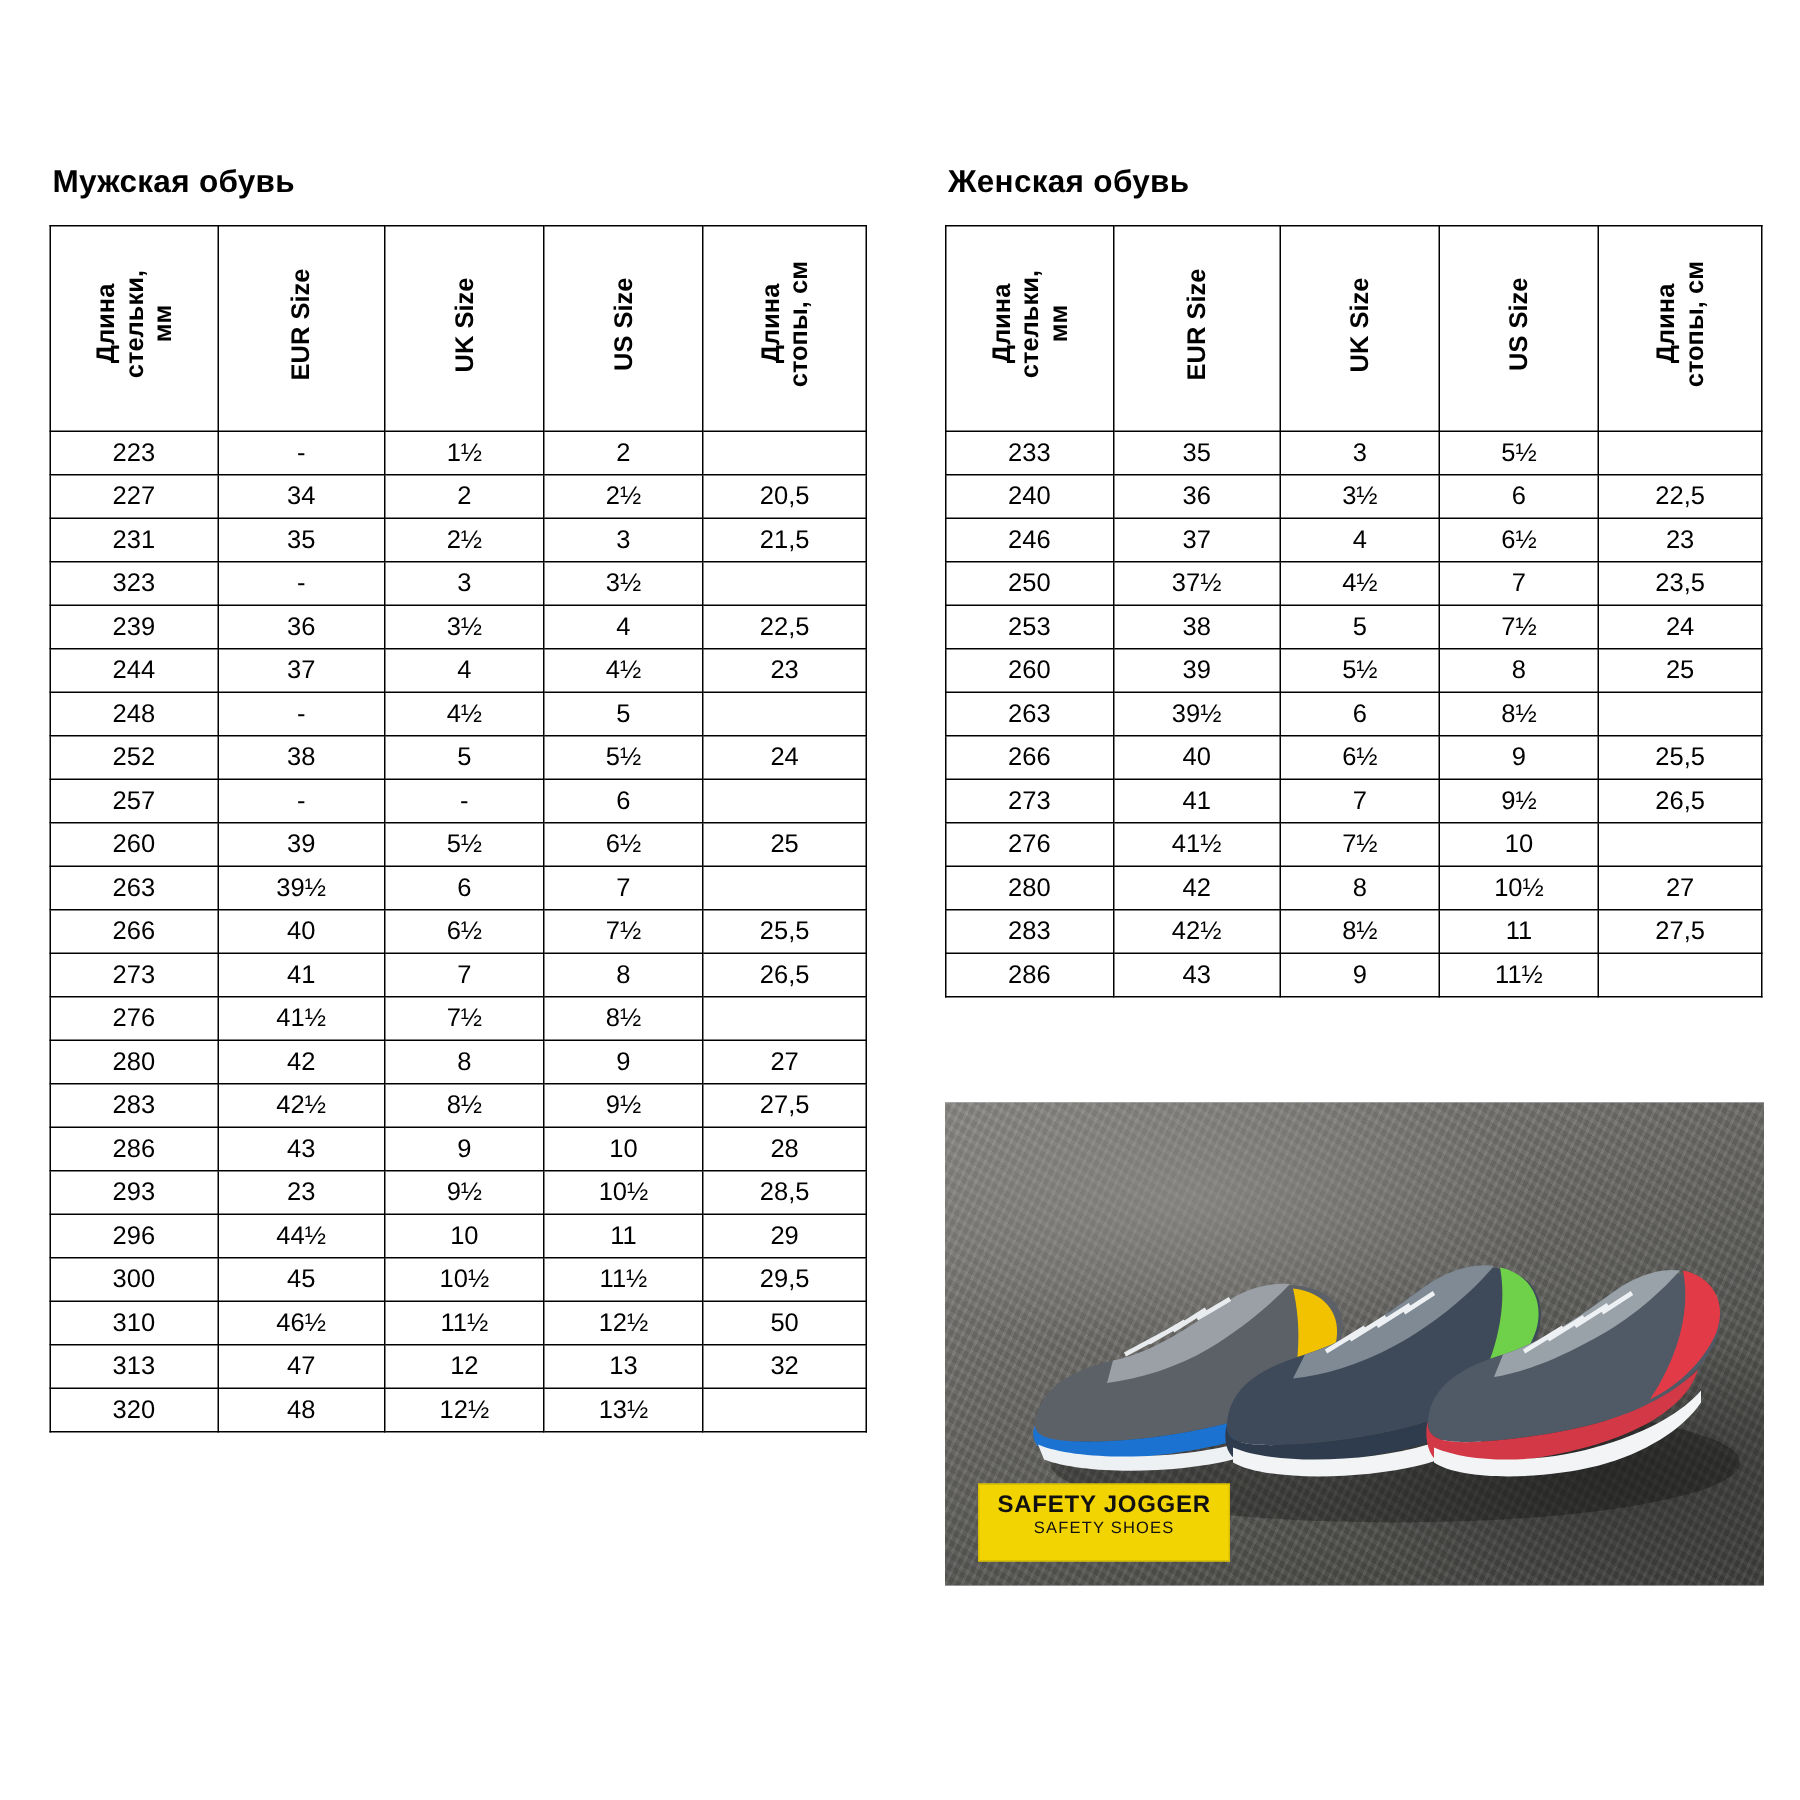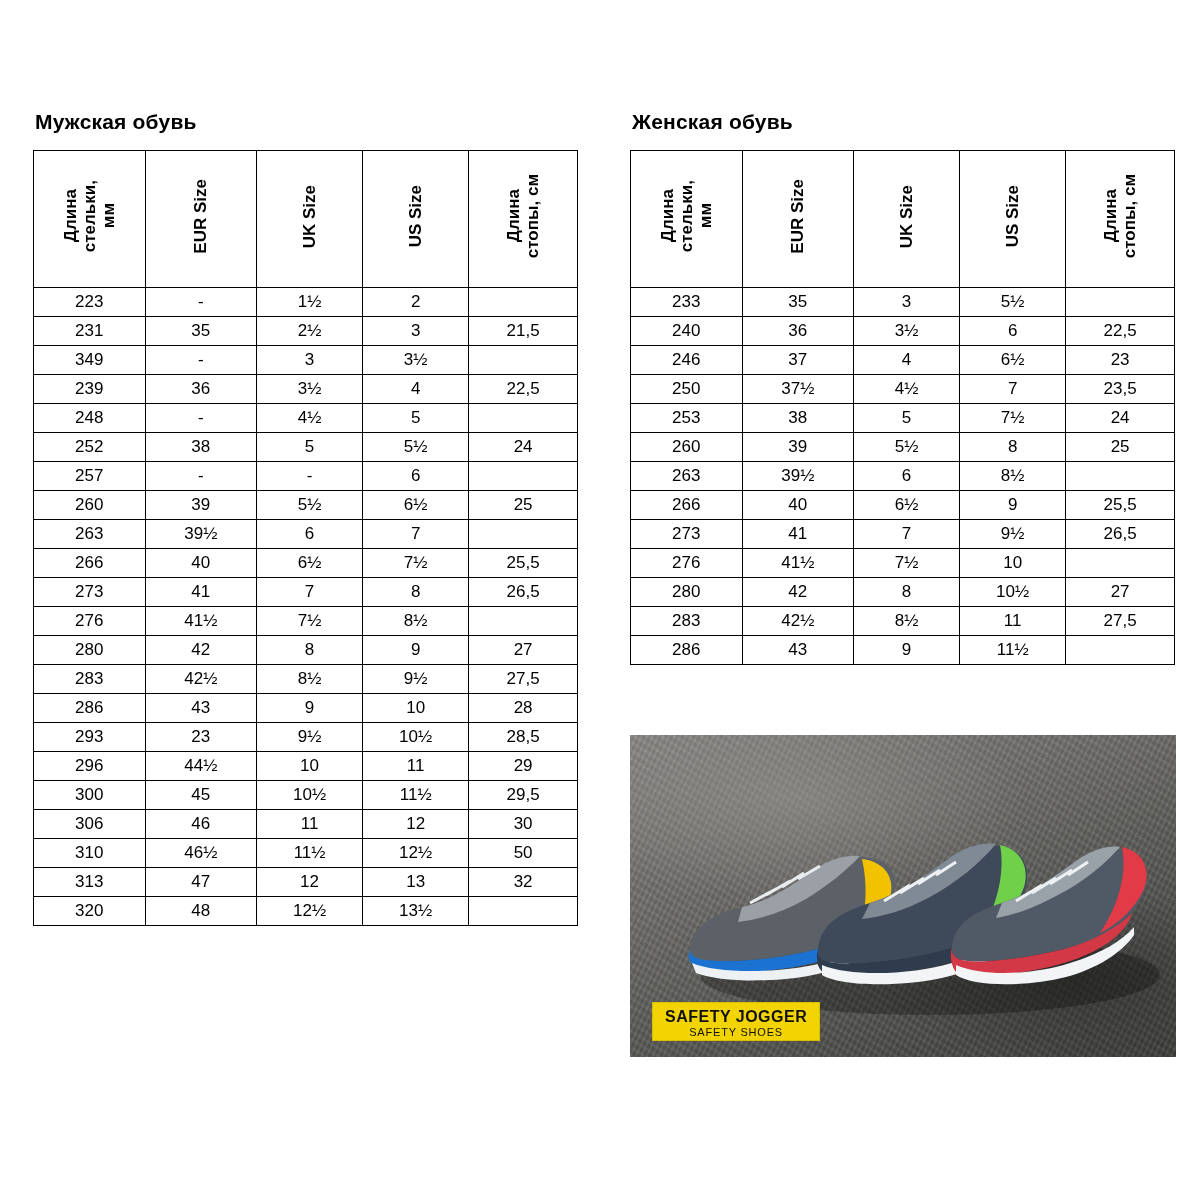--- a/index.html
+++ b/index.html
@@ -90,21 +90,21 @@
       repeating-linear-gradient(115deg, rgba(255,255,255,0.05) 0px, rgba(255,255,255,0.05) 2px, rgba(0,0,0,0.06) 2px, rgba(0,0,0,0.06) 5px),
       repeating-linear-gradient(32deg, rgba(255,255,255,0.04) 0px, rgba(255,255,255,0.04) 3px, rgba(0,0,0,0.05) 3px, rgba(0,0,0,0.05) 7px),
       linear-gradient(160deg, #8a8885 0%, #6f6e6b 35%, #565653 65%, #3e3e3c 100%);
   }
   .photo svg { position: absolute; left: 0; top: 0; }
   .logo-badge {
     position: absolute;
     left: 22px;
     bottom: 16px;
     background: #f3d403;
-    padding: 6px 12px 1px 12px;
+    padding: 6px 12px 14px 12px;
     text-align: center;
     line-height: 1.05;
     border: 1px solid #d9bf02;
   }
   .logo-badge .l1 {
     display: block;
     font-size: 16px;
     font-weight: bold;
     letter-spacing: 0.5px;
     color: #111;
@@ -147,41 +147,55 @@
       </thead>
       <tbody>
         <tr>
             <td>223</td>
             <td class="eur">-</td>
             <td>1½</td>
             <td>2</td>
             <td></td>
           </tr>
         <tr>
+            <td>227</td>
+            <td class="eur">34</td>
+            <td>2</td>
+            <td>2½</td>
+            <td>20,5</td>
+          </tr>
+        <tr>
             <td>231</td>
             <td class="eur">35</td>
             <td>2½</td>
             <td>3</td>
             <td>21,5</td>
           </tr>
         <tr>
-            <td>349</td>
+            <td>323</td>
             <td class="eur">-</td>
             <td>3</td>
             <td>3½</td>
             <td></td>
           </tr>
         <tr>
             <td>239</td>
             <td class="eur">36</td>
             <td>3½</td>
             <td>4</td>
             <td>22,5</td>
           </tr>
         <tr>
+            <td>244</td>
+            <td class="eur">37</td>
+            <td>4</td>
+            <td>4½</td>
+            <td>23</td>
+          </tr>
+        <tr>
             <td>248</td>
             <td class="eur">-</td>
             <td>4½</td>
             <td>5</td>
             <td></td>
           </tr>
         <tr>
             <td>252</td>
             <td class="eur">38</td>
             <td>5</td>
@@ -264,27 +278,20 @@
             <td>10</td>
             <td>11</td>
             <td>29</td>
           </tr>
         <tr>
             <td>300</td>
             <td class="eur">45</td>
             <td>10½</td>
             <td>11½</td>
             <td>29,5</td>
-          </tr>
-        <tr>
-            <td>306</td>
-            <td class="eur">46</td>
-            <td>11</td>
-            <td>12</td>
-            <td>30</td>
           </tr>
         <tr>
             <td>310</td>
             <td class="eur">46½</td>
             <td>11½</td>
             <td>12½</td>
             <td>50</td>
           </tr>
         <tr>
             <td>313</td>

